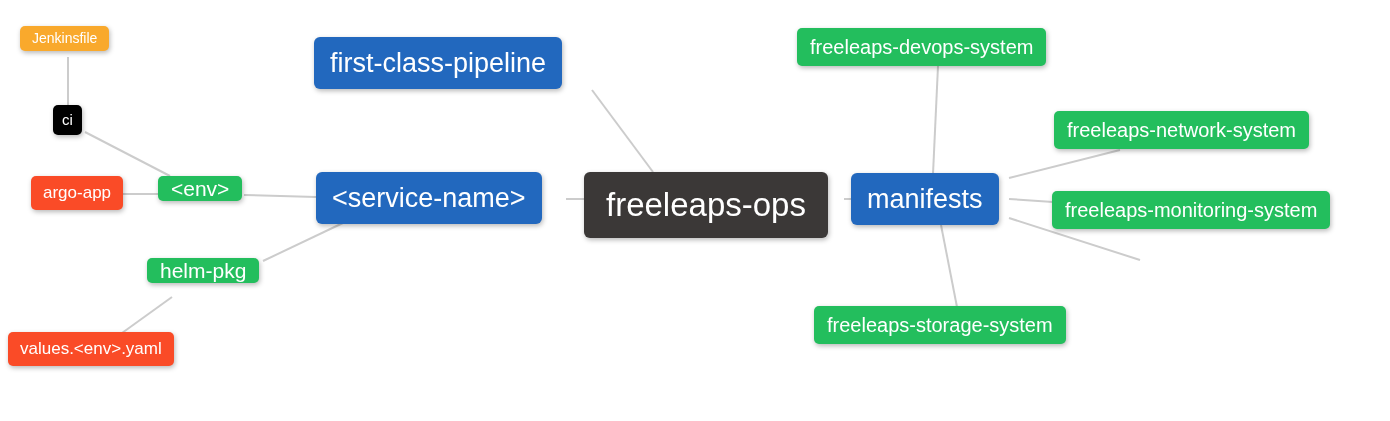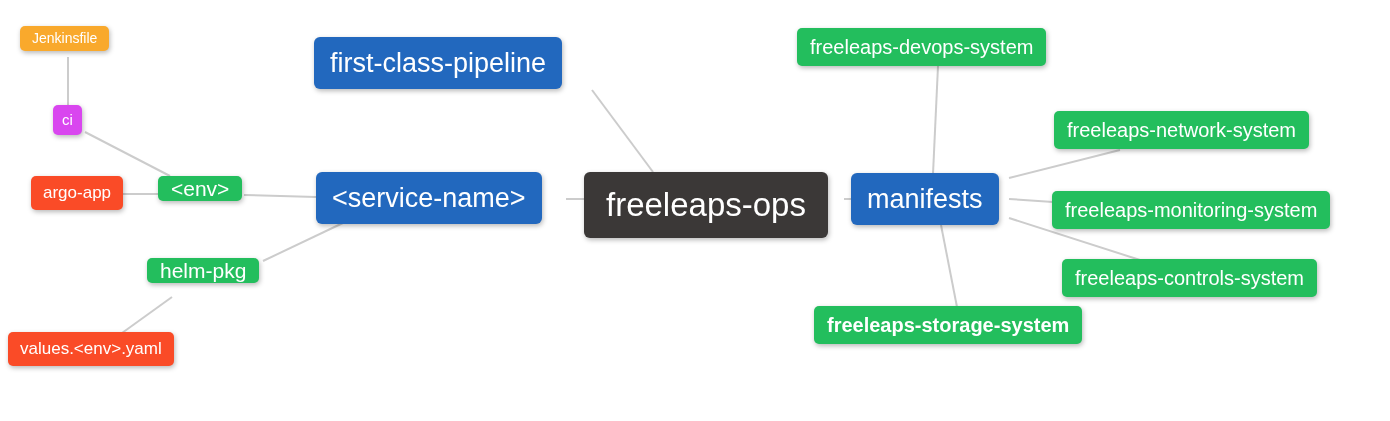--- a/index.html
+++ b/index.html
@@ -21,38 +21,38 @@
     box-shadow: 1px 2px 5px rgba(0,0,0,0.28);
     display: inline-block;
     cursor: pointer;
     line-height: 1.2;
   }
   .lv-root   { background: #3b3837; font-size: 33px; padding: 13px 22px; border-radius: 6px; }
   .lv-1      { background: #2268be; font-size: 27px; padding: 10px 16px; border-radius: 6px; }
   .lv-2      { background: #23be5d; font-size: 21px; padding: 0 13px; }
   .lv-2s     { background: #23be5d; font-size: 20px; padding: 7px 13px; }
   .lv-3      { background: #fa4b27; font-size: 17px; padding: 7px 12px; }
-  .lv-3s     { background: #d946ef; font-size: 15px; padding: 6px 9px; }
+  .lv-3s     { background: #000000; font-size: 15px; padding: 6px 9px; }
   .lv-4      { background: #f9a92c; font-size: 14px; padding: 4px 12px; }
 
   #n-jenkinsfile            { left: 20px;   top: 26px;  }
   #n-ci                     { left: 53px;   top: 105px; }
   #n-argo-app               { left: 31px;   top: 176px; }
   #n-env                    { left: 158px;  top: 176px; }
   #n-helm-pkg               { left: 147px;  top: 258px; }
   #n-values-env-yaml        { left: 8px;    top: 332px; }
   #n-first-class-pipeline   { left: 314px;  top: 37px;  }
   #n-service-name           { left: 316px;  top: 172px; }
   #n-freeleaps-ops          { left: 584px;  top: 172px; }
   #n-manifests              { left: 851px;  top: 173px; }
   #n-devops-system          { left: 797px;  top: 28px; text-align: center;  }
   #n-network-system         { left: 1054px; top: 111px; }
   #n-monitoring-system      { left: 1052px; top: 191px; }
   #n-controls-system        { left: 1062px; top: 259px; }
-  #n-storage-system         { left: 814px;  top: 306px; font-weight: bold; }
+  #n-storage-system         { left: 814px;  top: 306px; }
 
   #edges line { stroke: #cccccc; stroke-width: 2; fill: none; }
 </style>
 </head>
 <body>
 
 <div id="canvas">
 
   <svg id="edges" width="1390" height="421" aria-hidden="true">
     <line x1="68" y1="57" x2="68" y2="105"></line>
@@ -77,16 +77,15 @@
   <div class="node lv-2" id="n-env"><span>&lt;env&gt;</span></div>
   <div class="node lv-3" id="n-values-env-yaml"><span>values.&lt;env&gt;.yaml</span></div>
   <div class="node lv-2" id="n-helm-pkg"><span>helm-pkg</span></div>
   <div class="node lv-1" id="n-first-class-pipeline"><span>first-class-pipeline</span></div>
   <div class="node lv-root" id="n-freeleaps-ops"><span>freeleaps-ops</span></div>
   <div class="node lv-1" id="n-service-name"><span>&lt;service-name&gt;</span></div>
   <div class="node lv-1" id="n-manifests"><span>manifests</span></div>
   <div class="node lv-2s" id="n-devops-system"><span>freeleaps-devops-system</span></div>
   <div class="node lv-2s" id="n-network-system"><span>freeleaps-network-system</span></div>
   <div class="node lv-2s" id="n-monitoring-system"><span>freeleaps-monitoring-system</span></div>
-  <div class="node lv-2s" id="n-controls-system"><span>freeleaps-controls-system</span></div>
   <div class="node lv-2s" id="n-storage-system"><span>freeleaps-storage-system</span></div>
 
 </div>
 
 </body></html>

